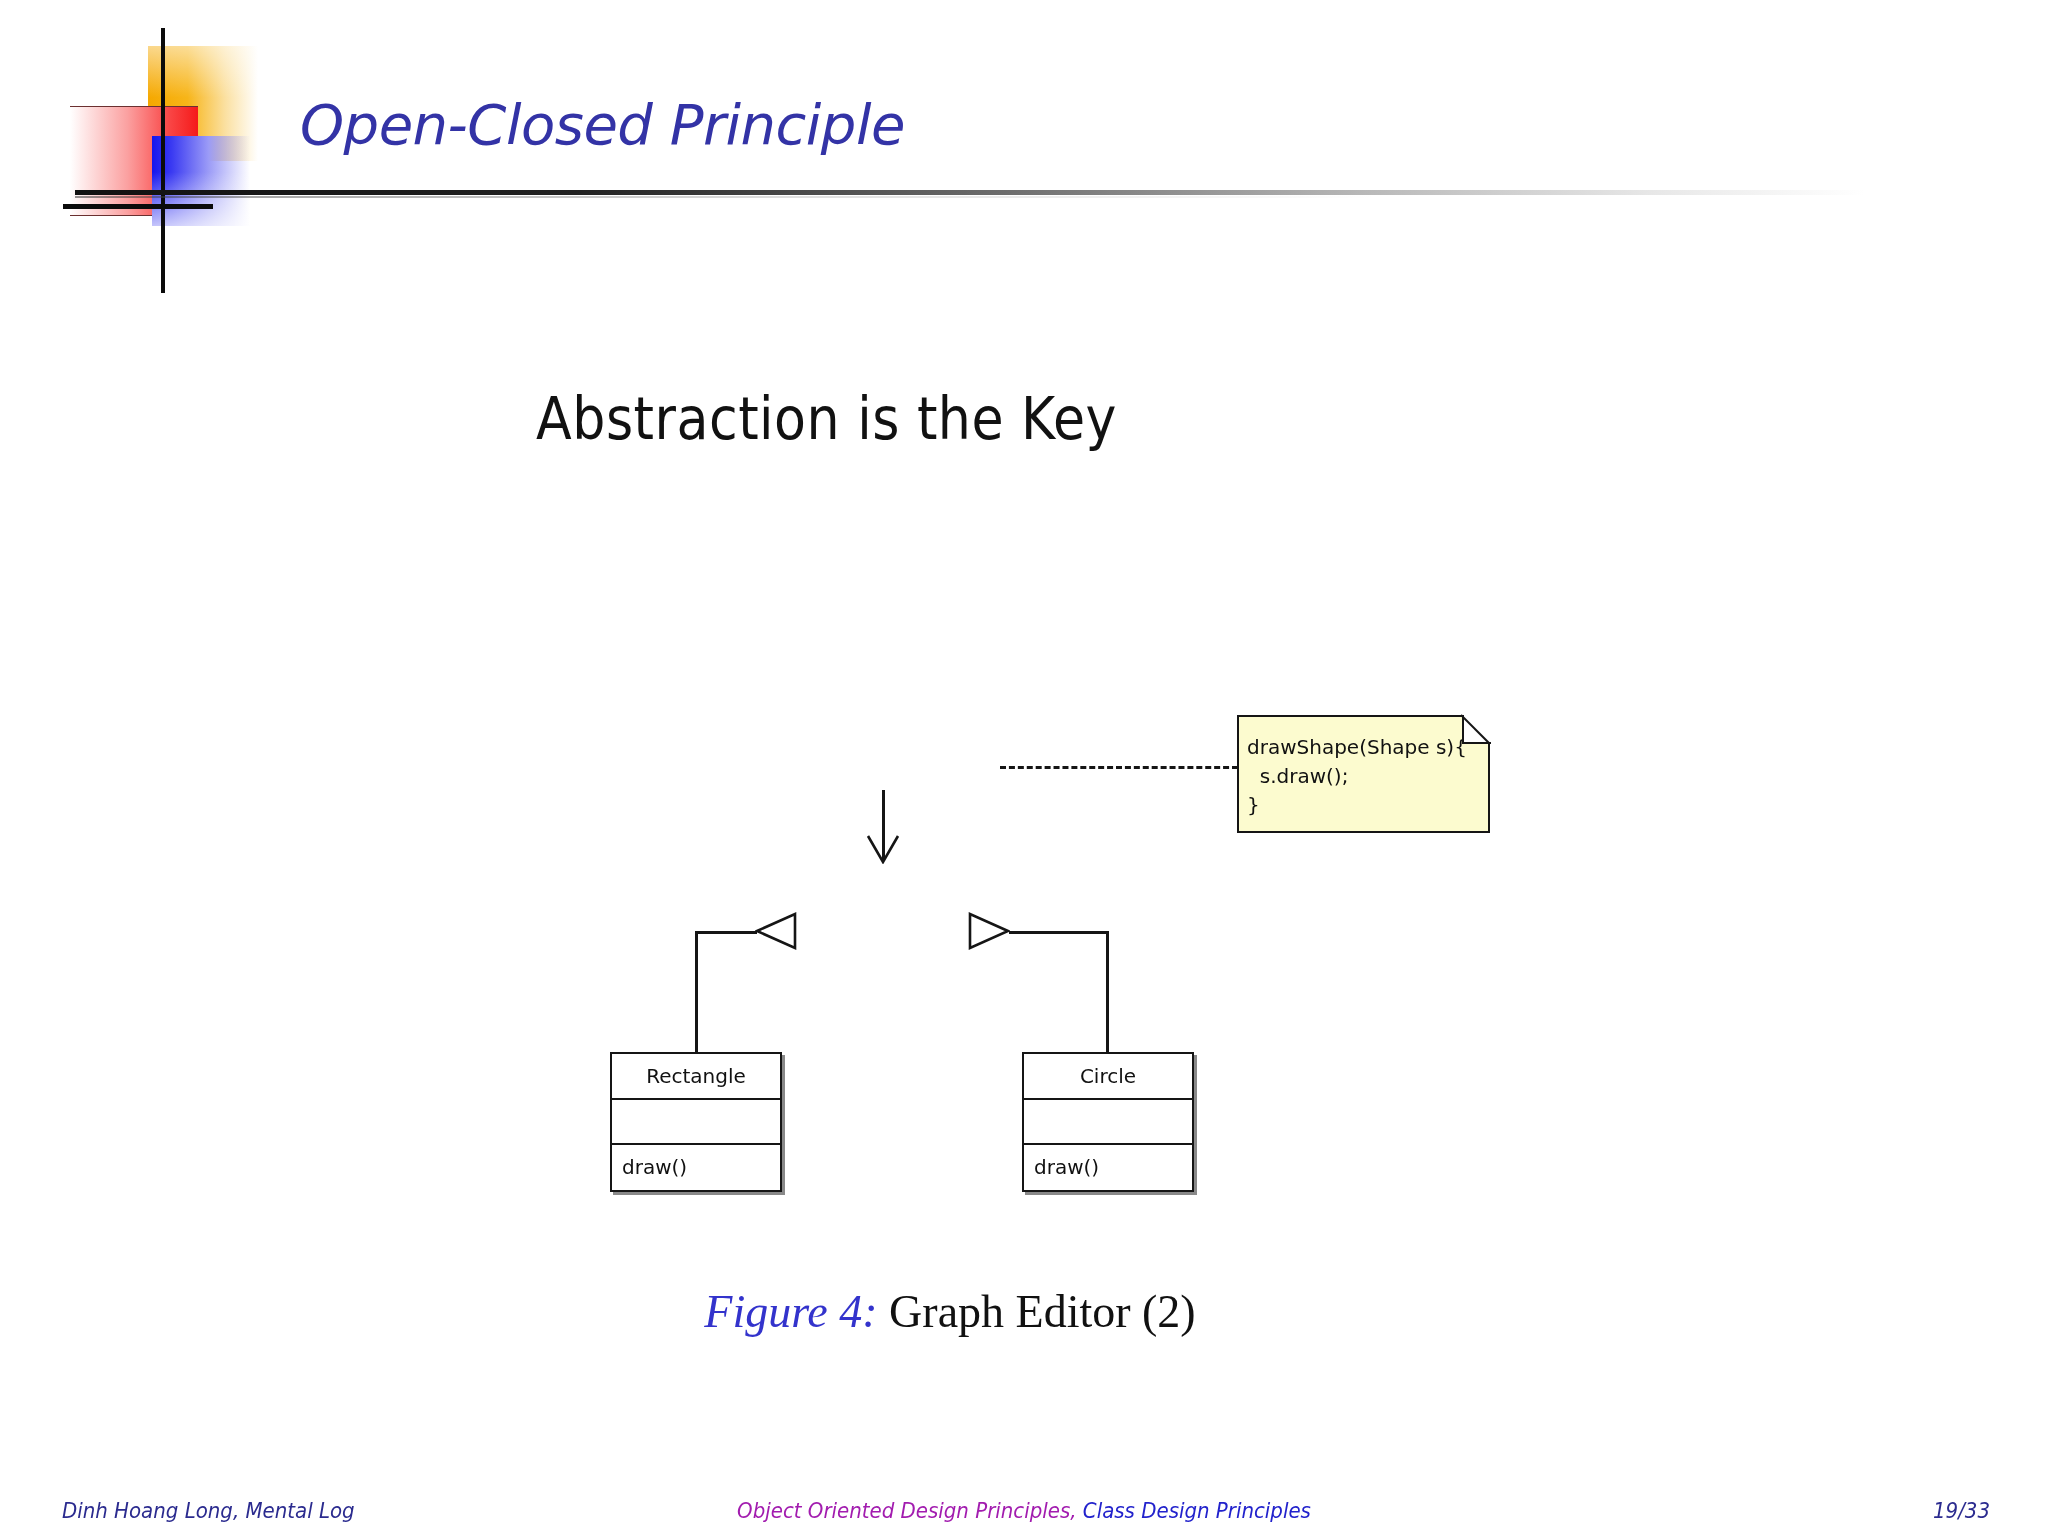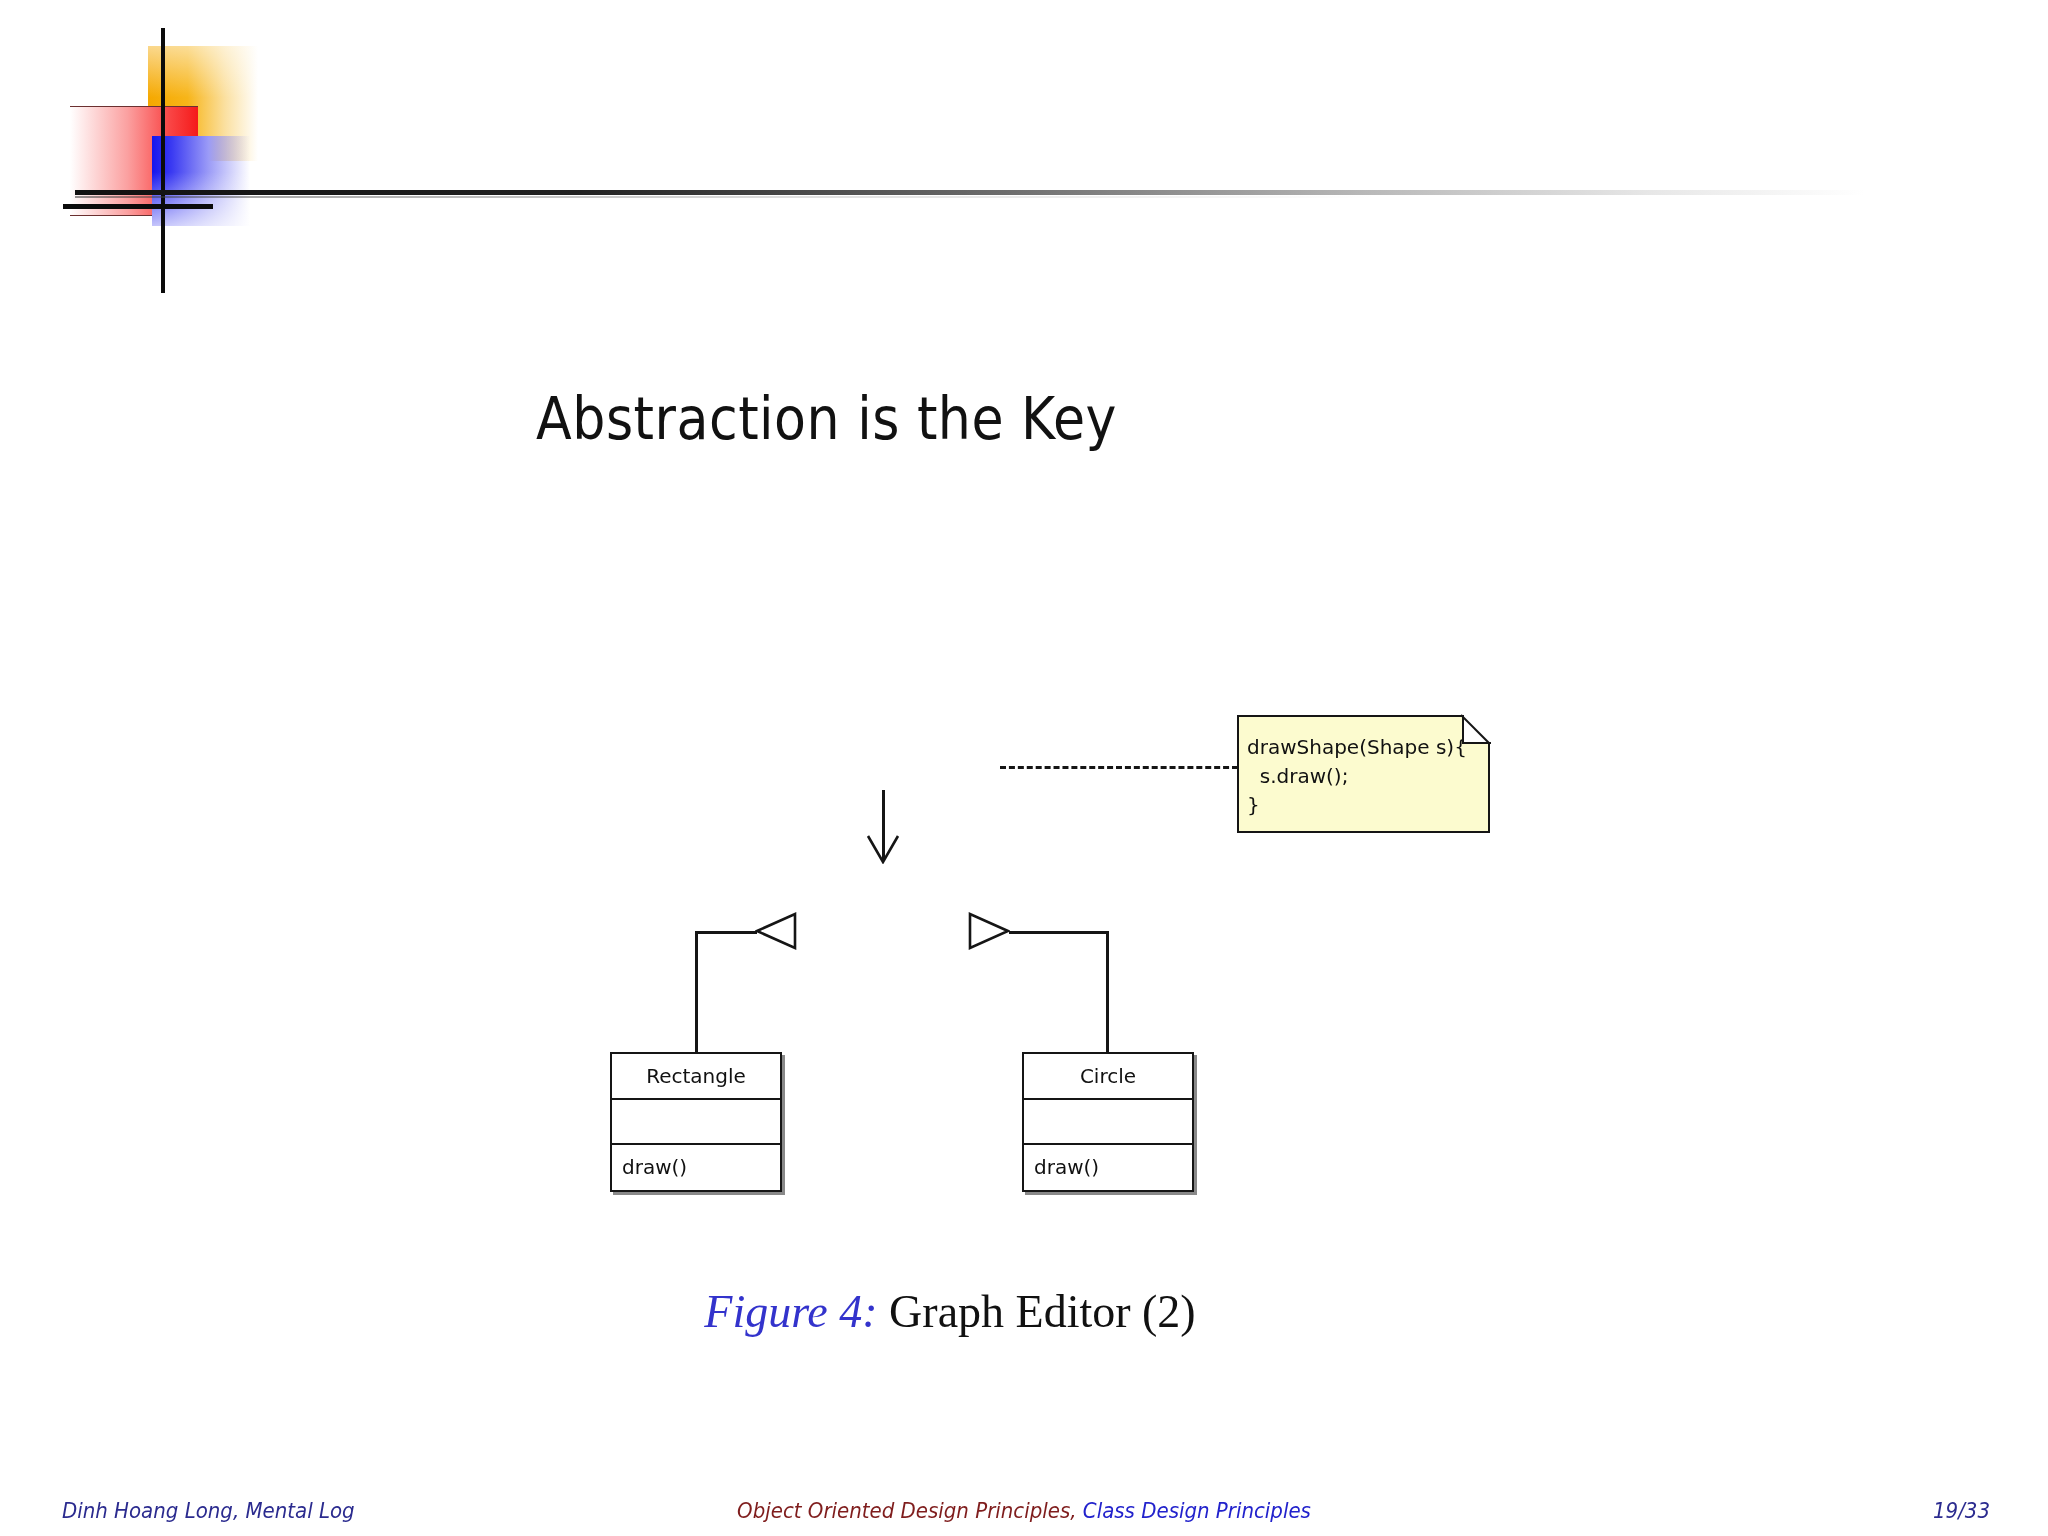--- a/index.html
+++ b/index.html
@@ -265,21 +265,21 @@
     color: #2B2B8F;
     white-space: nowrap;
   }
   #footer-center {
     position: absolute;
     left: 0; top: 6px;
     width: 2048px;
     text-align: center;
     white-space: nowrap;
   }
-  #footer-center .c-red { color: #7f1d1d; }
+  #footer-center .c-red { color: #a21caf; }
   #footer-center .c-blue { color: #2222CC; }
   #footer-right {
     position: absolute;
     right: 58px; top: 6px;
     color: #2B2B8F;
     white-space: nowrap;
   }
 </style>
 </head>
 <body>
@@ -293,20 +293,21 @@
     <div class="sq sq-red-out"></div>
     <div class="sq sq-blue"></div>
     <div class="sq sq-blue-fade"></div>
     <div class="sq cross-v"></div>
     <div class="sq cross-h"></div>
   </div>
 
   <div id="header-rule"></div>
   <div id="header-rule-thin"></div>
 
+  <div id="slide-title">Open-Closed Principle</div>
 </div>
 
 <div id="section-heading">Abstraction is the Key</div>
 
 <div id="uml-figure">
 
 
 
   <div class="uml-box" id="box-rectangle">
     <div class="uml-row title r1">Rectangle</div>

